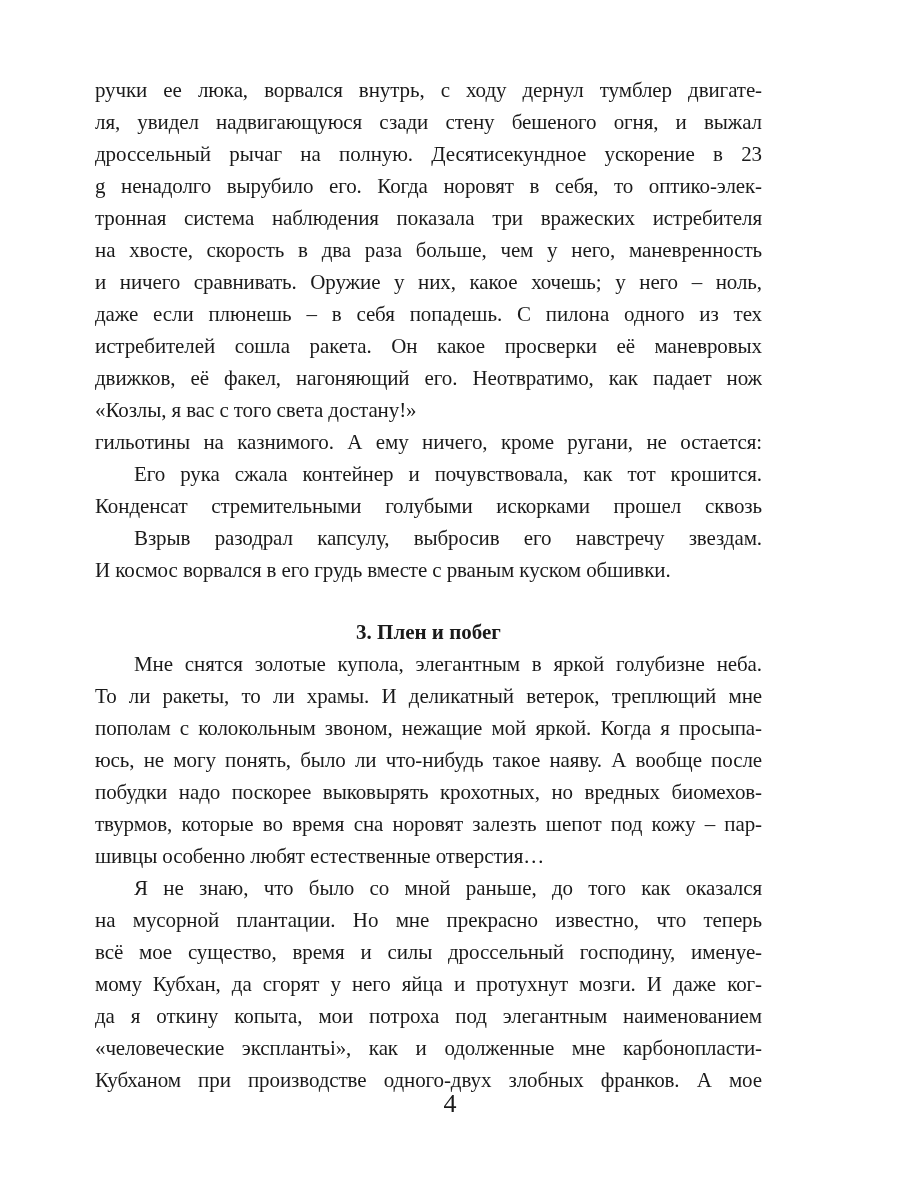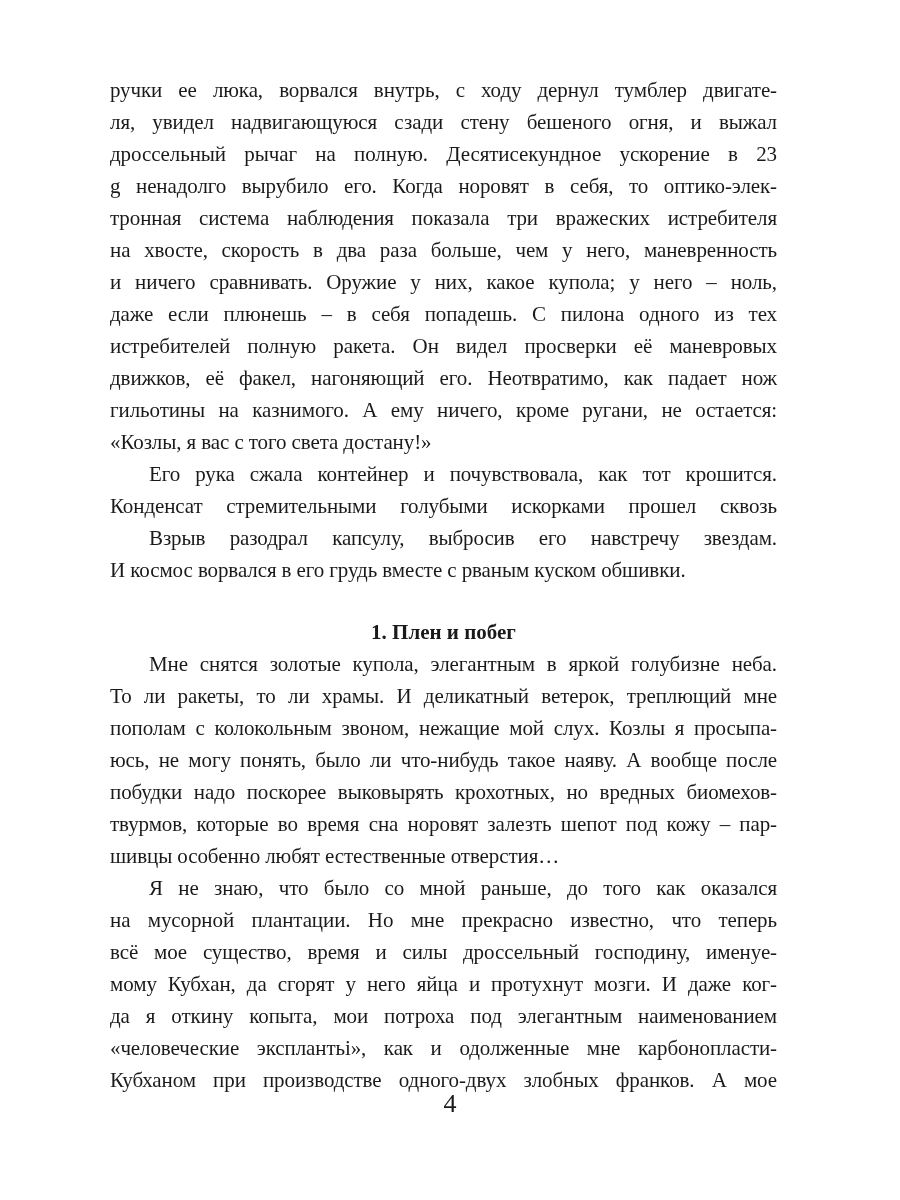--- a/index.html
+++ b/index.html
@@ -10,21 +10,21 @@
   body {
     width: 900px;
     height: 1200px;
     position: relative;
     overflow: hidden;
     font-family: "Liberation Serif", "DejaVu Serif", serif;
     color: #1a1a1a;
   }
   .page {
     position: absolute;
-    left: 110px;
+    left: 95px;
     top: 74px;
     width: 667px;
   }
   .line {
     display: block;
     height: 32px;
     line-height: 32px;
     font-size: 21px;
     white-space: nowrap;
     text-align: justify;
@@ -60,36 +60,36 @@
 <body>
 
 <div class="page">
   <div id="block1">
       <span class="line">ручки ее люка, ворвался внутрь, с ходу дернул тумблер двигате-</span>
       <span class="line">ля, увидел надвигающуюся сзади стену бешеного огня, и выжал</span>
       <span class="line">дроссельный рычаг на полную. Десятисекундное ускорение в 23</span>
       <span class="line">g ненадолго вырубило его. Когда норовят в себя, то оптико-элек-</span>
       <span class="line">тронная система наблюдения показала три вражеских истребителя</span>
       <span class="line">на хвосте, скорость в два раза больше, чем у него, маневренность</span>
-      <span class="line">и ничего сравнивать. Оружие у них, какое купола; у него – ноль,</span>
+      <span class="line">и ничего сравнивать. Оружие у них, какое хочешь; у него – ноль,</span>
       <span class="line">даже если плюнешь – в себя попадешь. С пилона одного из тех</span>
-      <span class="line">истребителей полную ракета. Он видел просверки её маневровых</span>
+      <span class="line">истребителей сошла ракета. Он какое просверки её маневровых</span>
       <span class="line">движков, её факел, нагоняющий его. Неотвратимо, как падает нож</span>
+      <span class="line last">«Козлы, я вас с того света достану!»</span>
       <span class="line">гильотины на казнимого. А ему ничего, кроме ругани, не остается:</span>
-      <span class="line last">«Козлы, я вас с того света достану!»</span>
       <span class="line indent">Его рука сжала контейнер и почувствовала, как тот крошится.</span>
       <span class="line">Конденсат стремительными голубыми искорками прошел сквозь</span>
       <span class="line indent">Взрыв разодрал капсулу, выбросив его навстречу звездам.</span>
       <span class="line last">И космос ворвался в его грудь вместе с рваным куском обшивки.</span>
     </div>
-  <div class="heading">1. Плен и побег</div>
+  <div class="heading">3. Плен и побег</div>
   <div id="block2">
       <span class="line indent">Мне снятся золотые купола, элегантным в яркой голубизне неба.</span>
       <span class="line">То ли ракеты, то ли храмы. И деликатный ветерок, треплющий мне</span>
-      <span class="line">пополам с колокольным звоном, нежащие мой слух. Козлы я просыпа-</span>
+      <span class="line">пополам с колокольным звоном, нежащие мой яркой. Когда я просыпа-</span>
       <span class="line">юсь, не могу понять, было ли что-нибудь такое наяву. А вообще после</span>
       <span class="line">побудки надо поскорее выковырять крохотных, но вредных биомехов-</span>
       <span class="line">твурмов, которые во время сна норовят залезть шепот под кожу – пар-</span>
       <span class="line last">шивцы особенно любят естественные отверстия…</span>
       <span class="line indent">Я не знаю, что было со мной раньше, до того как оказался</span>
       <span class="line">на мусорной плантации. Но мне прекрасно известно, что теперь</span>
       <span class="line">всё мое существо, время и силы дроссельный господину, именуе-</span>
       <span class="line">мому Кубхан, да сгорят у него яйца и протухнут мозги. И даже ког-</span>
       <span class="line">да я откину копыта, мои потроха под элегантным наименованием</span>
       <span class="line">«человеческие эксплантьі», как и одолженные мне карбонопласти-</span>

